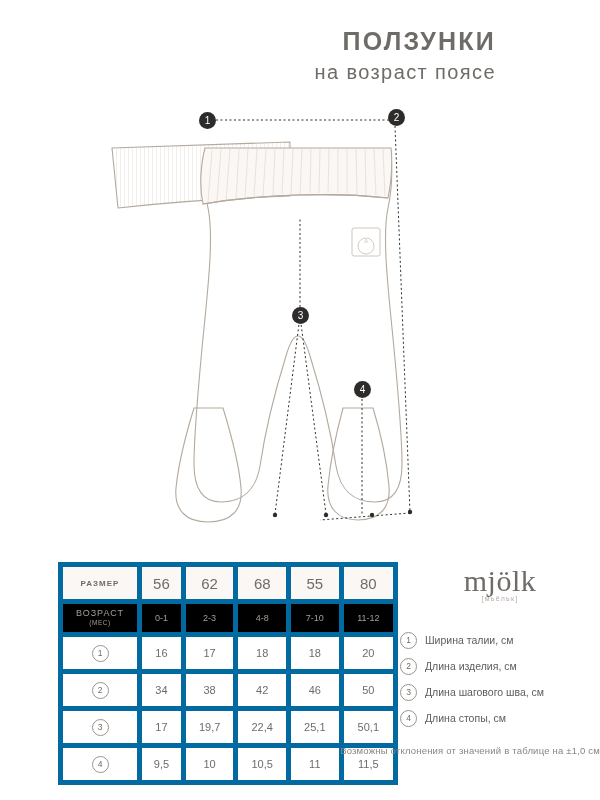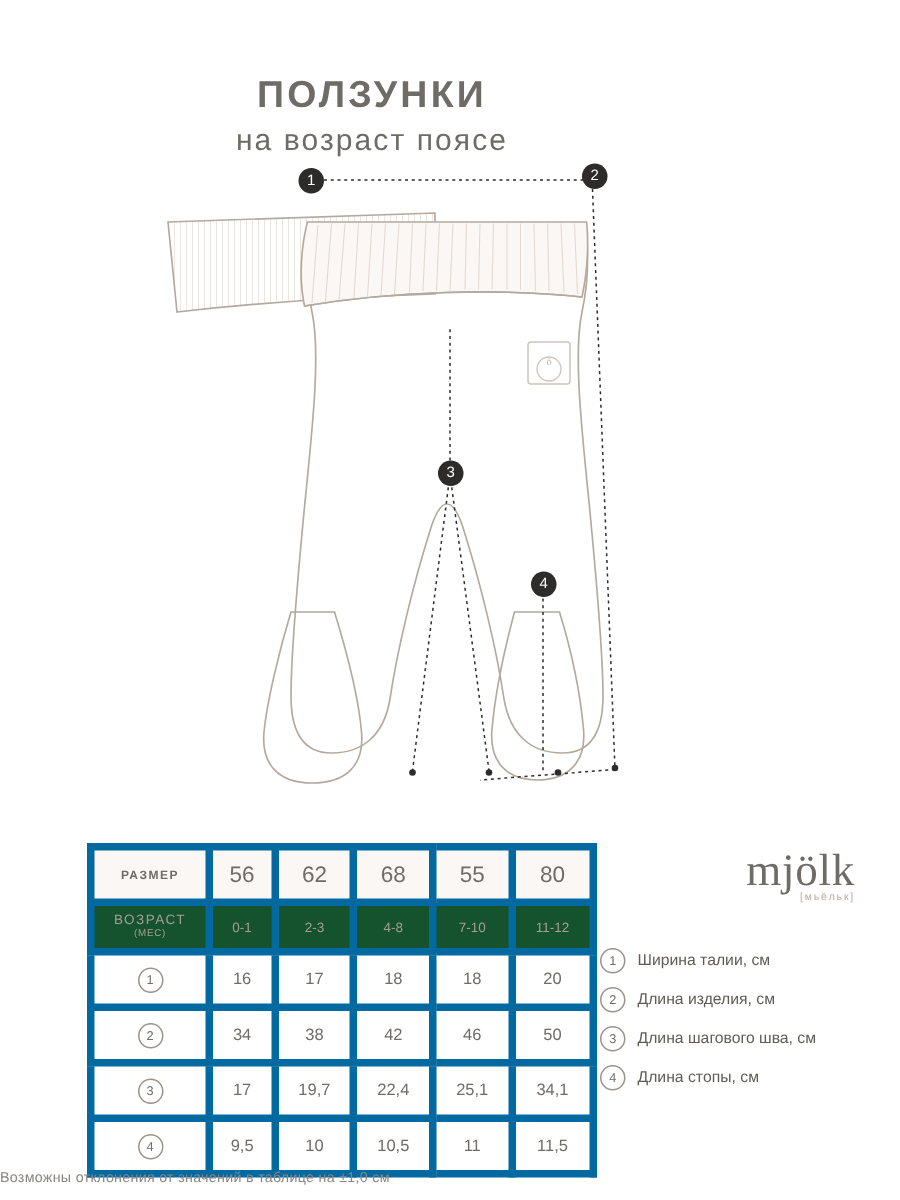--- a/index.html
+++ b/index.html
@@ -15,22 +15,21 @@
     color: #6d6a66;
     overflow: hidden;
   }
 
   
   .title-block {
     position: absolute;
     top: 26px;
     left: 0;
     width: 496px;
-    text-align: center;
-    margin-top: 22px;
+    text-align: right;
   }
   .title-main {
     font-size: 25px;
     letter-spacing: 2.2px;
     color: #6f6c68;
     font-weight: bold;
     line-height: 30px;
     text-transform: uppercase;
   }
   .title-sub {
@@ -93,21 +92,21 @@
     width: 72px;
     text-transform: uppercase;
   }
   .hdr-size {
     font-size: 15px;
     font-weight: normal;
     color: #6f6c68;
   }
   .age-row td {
     height: 26px;
-    background: #14532d;
+    background: #000000;
     font-size: 9px;
     color: #a79d96;
   }
   .age-label {
     font-size: 8px;
     letter-spacing: 1px;
     color: #b6aca5;
     text-transform: uppercase;
     line-height: 10px;
   }
@@ -135,21 +134,21 @@
     text-align: center;
     color: #6f6c68;
   }
 
   
   .brand {
     position: absolute;
     left: 430px;
     top: 565px;
     width: 140px;
-    text-align: right;
+    text-align: center;
   }
   .brand-name {
     font-size: 30px;
     letter-spacing: 0.5px;
     color: #6f6c68;
     font-family: "Liberation Serif", serif;
     line-height: 32px;
   }
   .brand-sub {
     font-size: 7px;
@@ -180,24 +179,24 @@
     font-size: 8.5px;
     line-height: 15px;
     text-align: center;
     color: #6f6c68;
     margin-right: 8px;
   }
 
   
   .footnote {
     position: absolute;
-    top: 780px;
+    top: 745px;
     left: 0;
     width: 600px;
-    text-align: left;
+    text-align: right;
     font-size: 9.5px;
     color: #8a8580;
     letter-spacing: 0.2px;
   }
 </style>
 </head>
 <body>
 
 <div class="title-block">
   <div class="title-main">ползунки</div>
@@ -344,21 +343,21 @@
       <td>50</td>
     </tr>
     <tr class="data-row">
       <td class="idx">
         <span class="row-badge">3</span>
       </td>
       <td>17</td>
       <td>19,7</td>
       <td>22,4</td>
       <td>25,1</td>
-      <td>34,1</td>
+      <td>50,1</td>
     </tr>
     <tr class="data-row">
       <td class="idx">
         <span class="row-badge">4</span>
       </td>
       <td>9,5</td>
       <td>10</td>
       <td>10,5</td>
       <td>11</td>
       <td>11,5</td>

